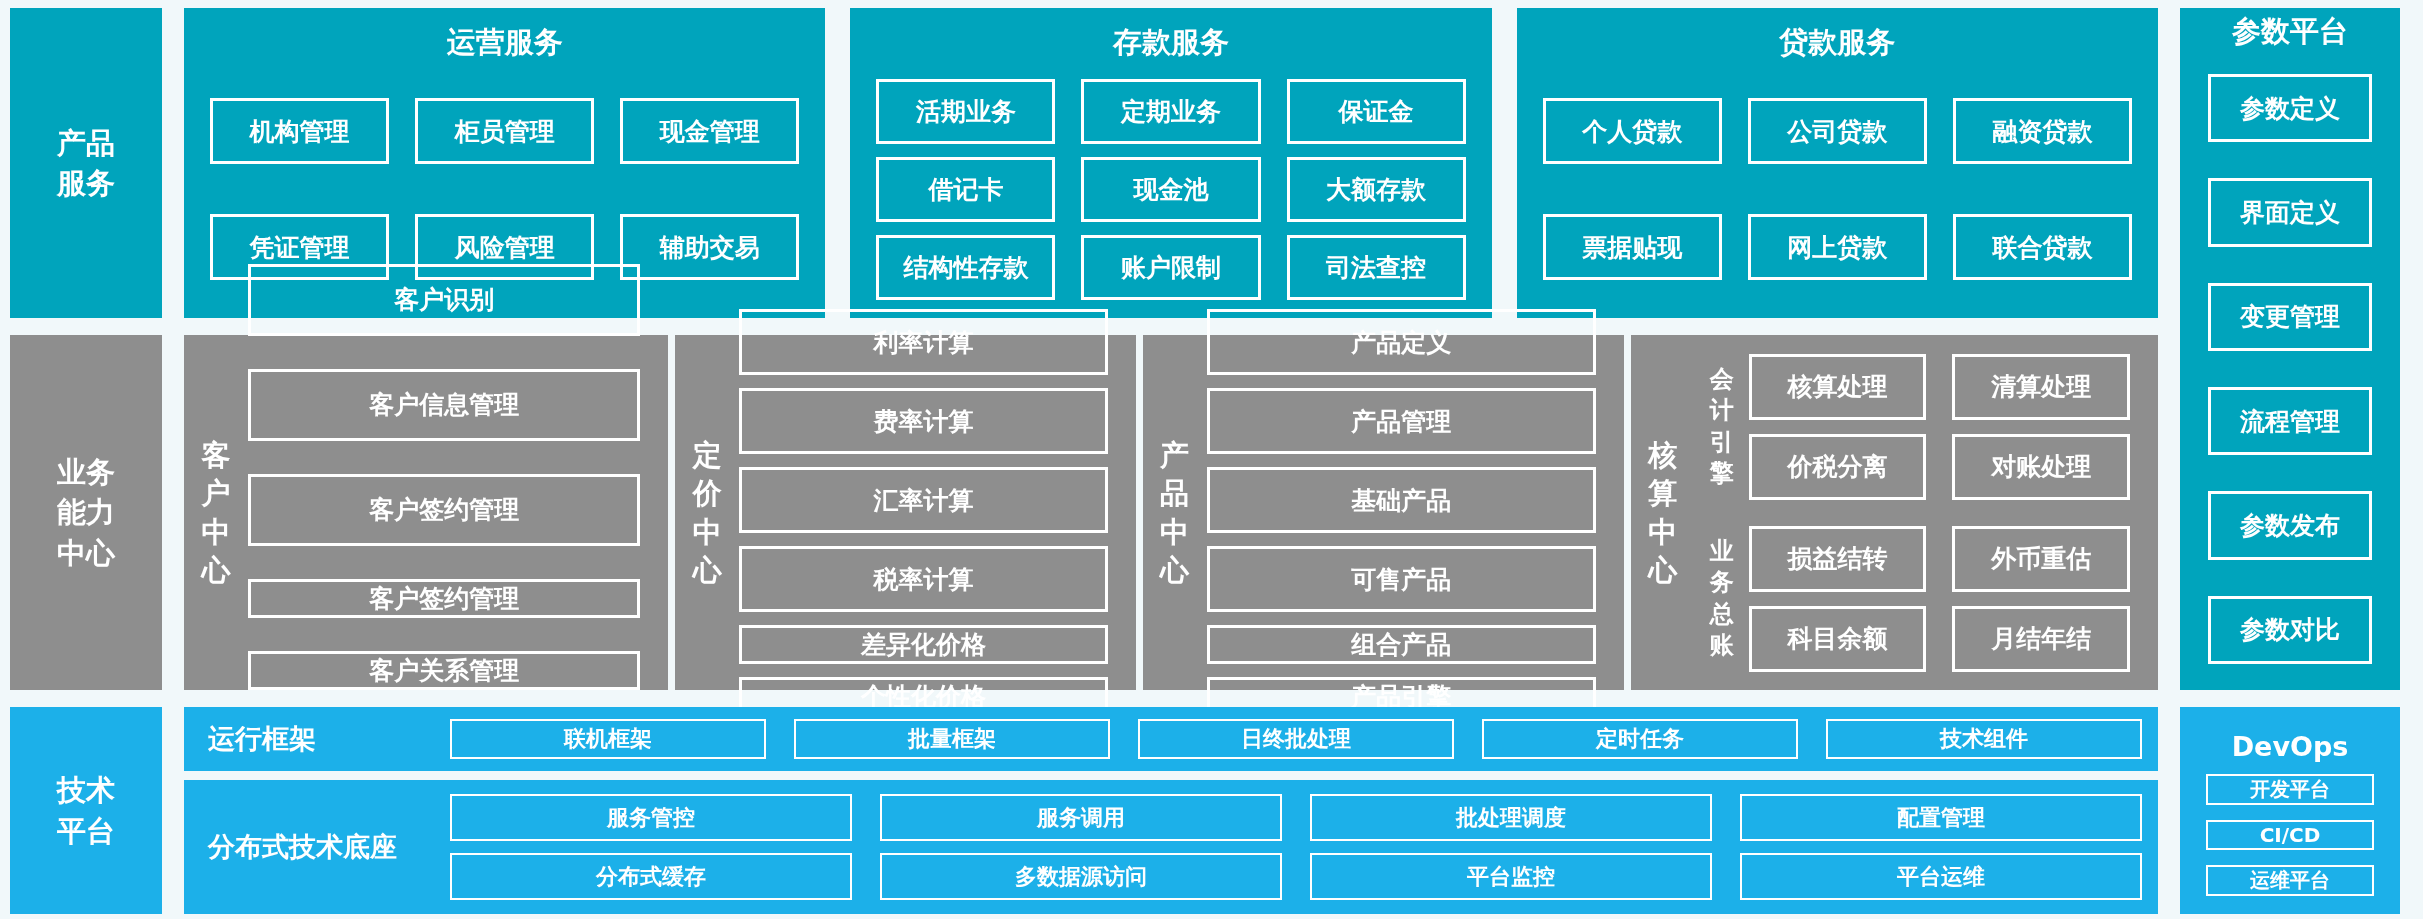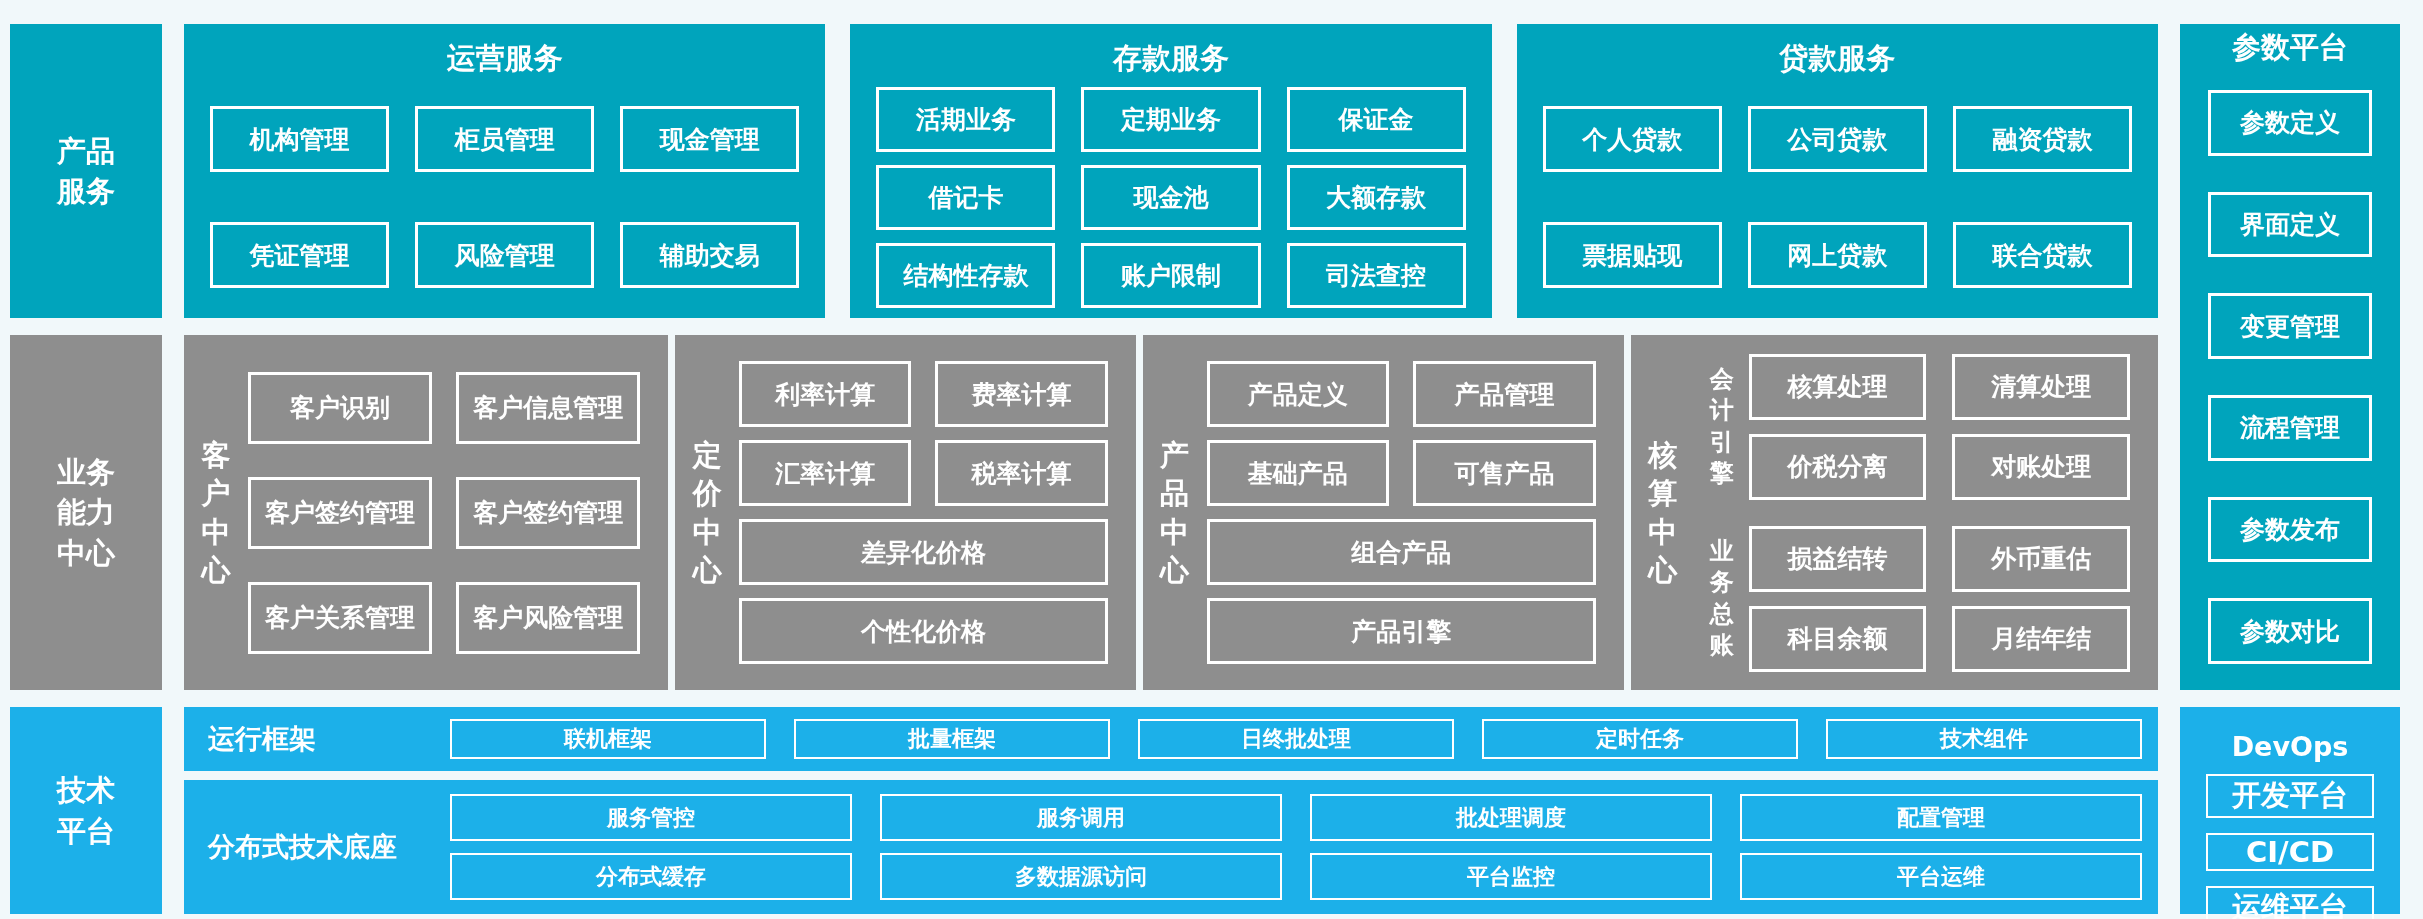--- a/index.html
+++ b/index.html
@@ -7,21 +7,21 @@
   .page {
     width:2423px; height:919px; background:#f1f8fa;
     display:grid;
     grid-template-columns:152px 1fr 220px;
     grid-template-rows:310px 355px 207px;
     column-gap:22px; row-gap:17px;
     padding:8px 23px 4px 10px;
     font-family:"DejaVu Sans","Liberation Sans",sans-serif;
     font-weight:bold; color:#ffffff;
   }
-  .teal { background:#00a4bc;margin-top:16px; }
+  .teal { background:#00a4bc; }
   .gray { background:#8e8e8e; }
   .blue { background:#1cb0e9; }
 
   .rail { display:flex; align-items:center; justify-content:center; text-align:center;
           font-size:29px; line-height:1.38; white-space:pre-line; grid-column:1; }
   .r1 { grid-row:1; } .r2 { grid-row:2; } .r3 { grid-row:3; }
 
   .top-row { grid-column:2; grid-row:1; display:flex; gap:25px; }
   .svc { flex:1; display:flex; flex-direction:column; }
   .svc-title { text-align:center; padding-top:15px; font-size:29px; height:52px; }
@@ -30,21 +30,21 @@
   .rows-2 { grid-template-rows:repeat(2,66px); row-gap:50px; }
   .rows-3 { grid-template-rows:repeat(3,65px); row-gap:13px; }
 
   .box { border:3px solid #ffffff; display:flex; align-items:center; justify-content:center;
          font-size:25px; text-align:center; }
 
   .mid-row { grid-column:2; grid-row:2; display:flex; gap:7px; }
   .cap { display:flex; }
   .vlabel { width:64px; display:flex; align-items:center; justify-content:center;
             font-size:29px; line-height:1.32; white-space:pre-line; text-align:center; flex-shrink:0; }
-  .cap-grid { flex:1; display:grid; grid-template-columns:1fr 1fr; column-gap:24px;
+  .cap-grid { flex:1; display:grid; grid-template-columns:1fr; column-gap:24px;
               padding-right:28px; align-content:center; }
   .rows-c3 { grid-template-rows:repeat(3,72px); row-gap:33px; }
   .rows-c4 { grid-template-rows:repeat(4,66px); row-gap:13px; }
   .wide { grid-column:1 / -1; }
 
   .acct-body { flex:1; display:flex; flex-direction:column; justify-content:center;
                gap:26px; padding-right:28px; }
   .acct-group { display:flex; }
   .sub-vlabel { width:54px; display:flex; align-items:center; justify-content:center;
                 font-size:24px; line-height:1.3; white-space:pre-line; text-align:center; flex-shrink:0; }
@@ -64,21 +64,21 @@
   .pair .box { flex:1; }
 
   .side-col { display:flex; flex-direction:column; grid-column:3; }
   .param-col { grid-row:1 / 3; padding:0 28px 26px; }
   .col-title { text-align:center; padding-top:4px; font-size:29px; }
   .param-list { flex:1; display:flex; flex-direction:column; gap:36px; margin-top:22px; }
   .param-list .box { flex:1; }
   .devops-col { grid-row:3; padding:12px 26px 18px; }
   .devops-col .col-title { padding-top:12px; font-size:27px; }
   .devops-list { flex:1; display:flex; flex-direction:column; gap:15px; margin-top:12px; }
-  .devops-list .box { flex:1; font-size:29px; border-width:2px; }
+  .devops-list .box { flex:1; font-size:20px; border-width:2px; }
 </style>
 </head>
 <body>
 
 <div class="page">
 
   <div class="rail teal r1">产品
 服务</div>
   <div class="rail gray r2">业务
 能力

